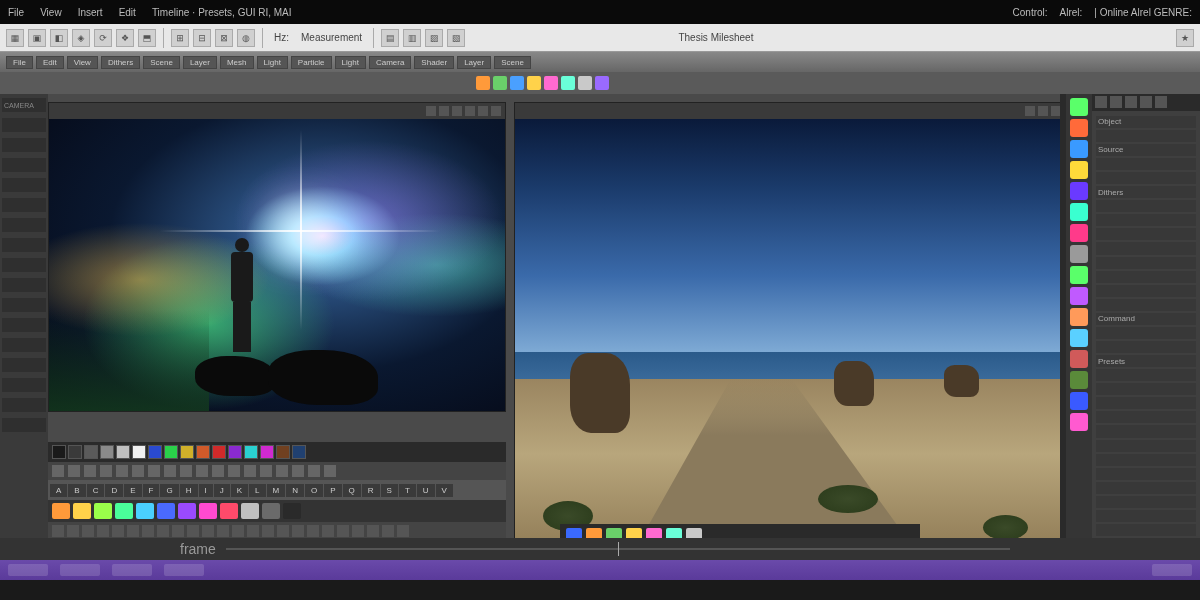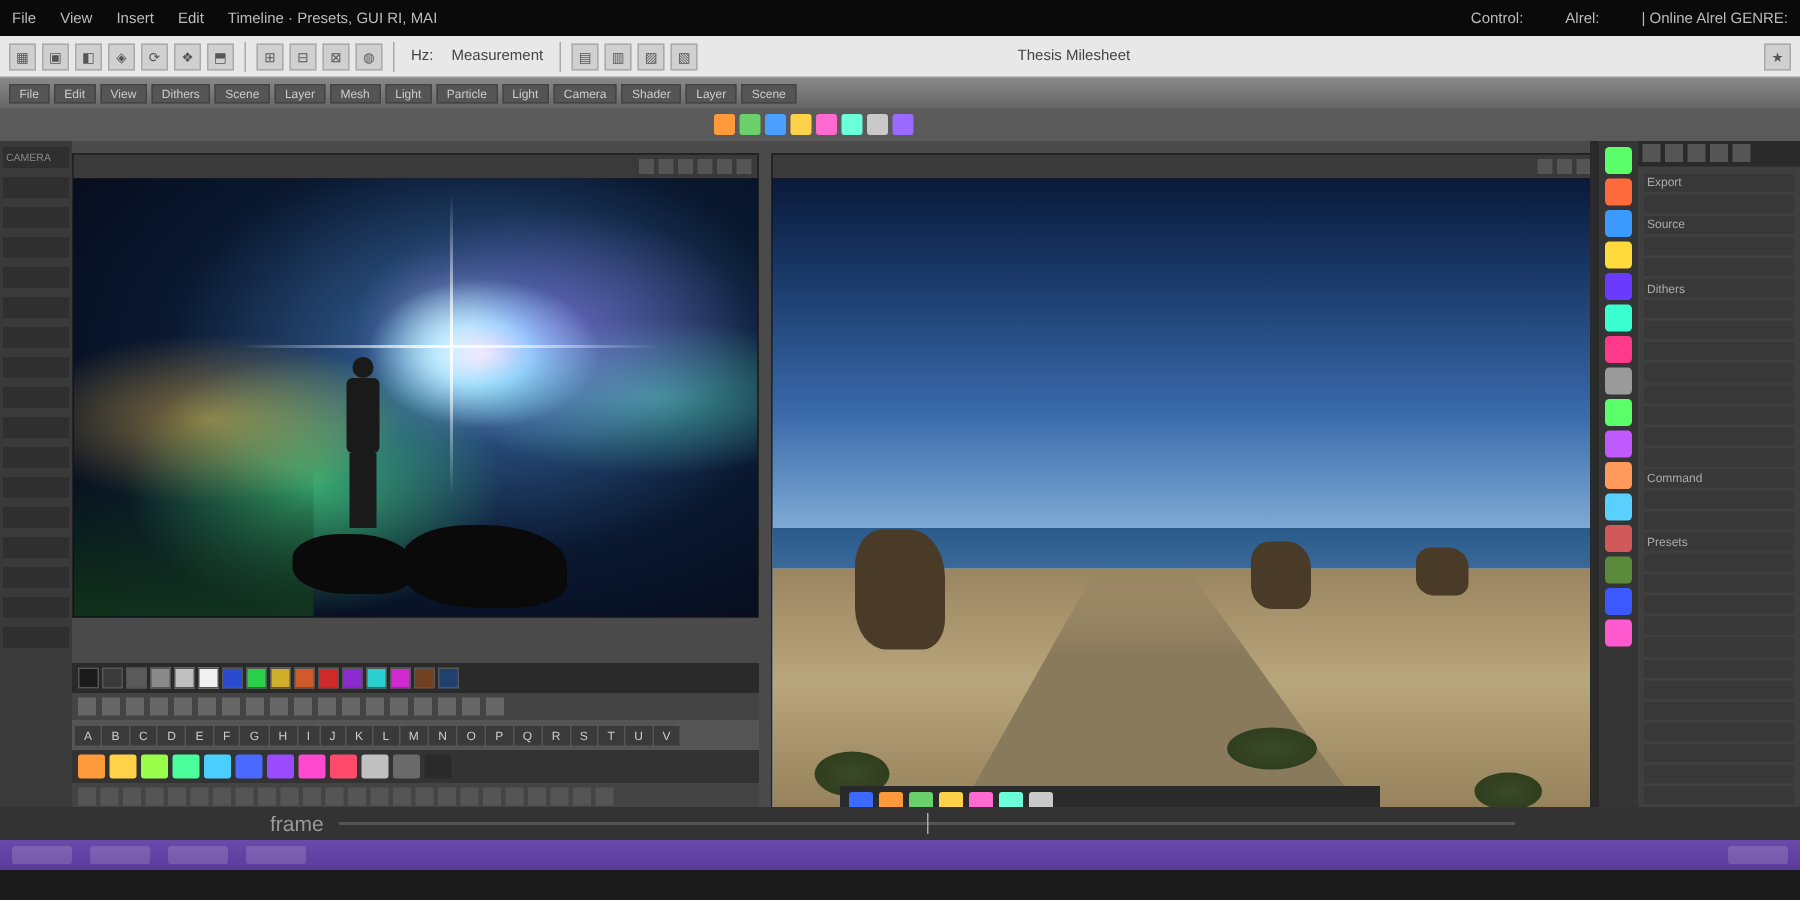--- a/index.html
+++ b/index.html
@@ -1,19 +1,19 @@
 <!DOCTYPE html>
 <html><head>
 <meta charset="utf-8">
 <style>
 *{margin:0;padding:0;box-sizing:border-box;font-family:Tahoma,sans-serif;font-size:10px;color:#ccc;user-select:none}
 body{width:1200px;height:600px;background:#1a1a1a;overflow:hidden;position:relative}
 .topbar{height:24px;background:#0a0a0a;display:flex;align-items:center;padding:0 8px;gap:16px}
 .topbar span{color:#bbb;cursor:pointer}
-.topbar .right{margin-left:auto;display:flex;gap:28px}
+.topbar .right{margin-left:auto;display:flex;gap:12px}
 .toolbar1{height:28px;background:#e8e8e8;display:flex;align-items:center;padding:0 6px;gap:4px;border-bottom:1px solid #999}
 .toolbar1 .btn{width:18px;height:18px;background:#d0d0d0;border:1px solid #aaa;display:flex;align-items:center;justify-content:center;font-size:9px;color:#555}
 .toolbar1 .sep{width:1px;height:20px;background:#aaa;margin:0 3px}
 .toolbar1 .lbl{color:#444;margin:0 4px}
 .toolbar1 .center{margin-left:auto;margin-right:auto;color:#444}
 .toolbar2{height:20px;background:linear-gradient(#888,#666);display:flex;align-items:center;padding:0 6px;gap:3px}
 .toolbar2 .chip{padding:1px 6px;background:#555;border:1px solid #444;color:#ccc;font-size:8px}
 .toolbar3{height:22px;background:#5a5a5a;display:flex;align-items:center;padding:0 6px;gap:6px}
 .toolbar3 .ico{width:14px;height:14px;border-radius:2px}
 .toolbar3 .grp{display:flex;gap:3px;margin-left:470px}
@@ -351,21 +351,21 @@
         <div class="ri" style="background: rgb(255, 90, 208);"></div>
       </div>
     <div class="list" id="rlist">
       <div class="hdrrow">
         <div class="hi"></div>
           <div class="hi"></div>
           <div class="hi"></div>
           <div class="hi"></div>
           <div class="hi"></div>
       </div>
-    <div class="li">Export</div>
+    <div class="li">Object</div>
         <div class="li"></div>
         <div class="li">Source</div>
         <div class="li"></div>
         <div class="li"></div>
         <div class="li">Dithers</div>
         <div class="li"></div>
         <div class="li"></div>
         <div class="li"></div>
         <div class="li"></div>
         <div class="li"></div>

